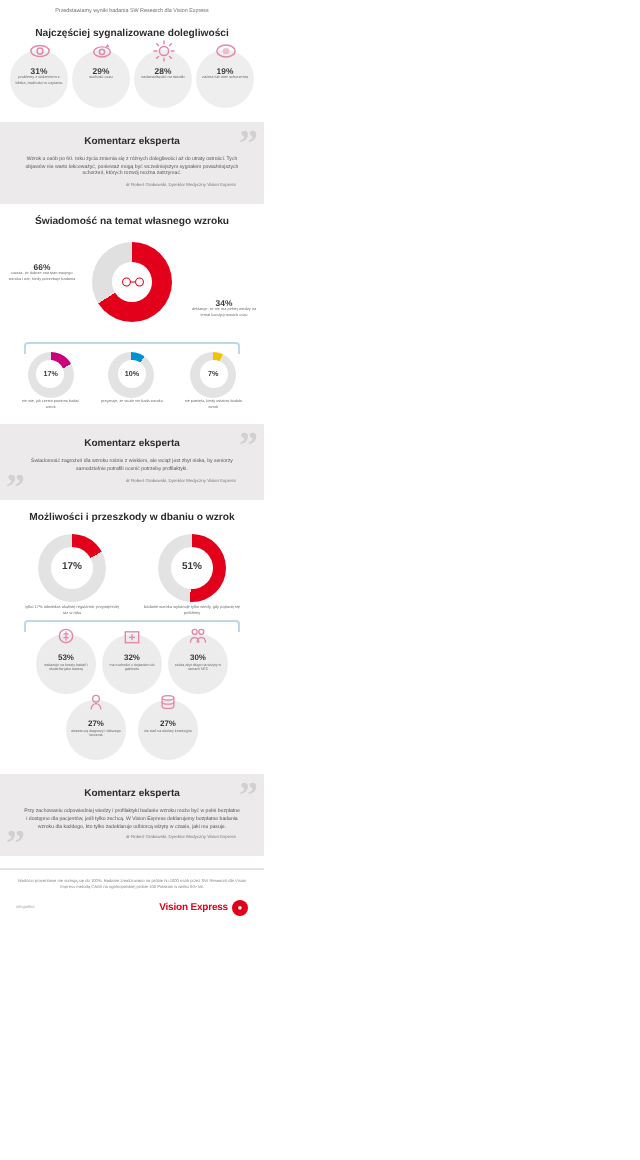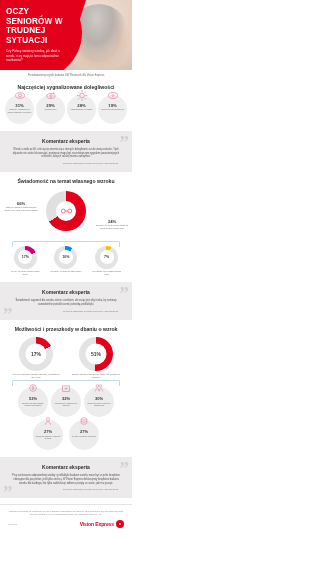--- a/index.html
+++ b/index.html
@@ -172,29 +172,20 @@
     width:8px;height:8px;border-radius:50%;background:#e2001a;
     display:flex;align-items:center;justify-content:center;
   }
   .logo-mark span{color:#fff;font-size:4px;font-weight:bold;line-height:1;}
 </style>
 </head>
 <body>
 
 <div class="page">
 
-  <div class="hero">
-    <div class="hero-photo"></div>
-    <div class="hero-red"></div>
-    <div class="hero-red-circle"></div>
-    <div class="hero-inner">
-      <div class="hero-title">OCZY SENIORÓW W TRUDNEJ SYTUACJI</div>
-      <div class="hero-sub">Czy Polscy seniorzy wiedzą, jak dbać o wzrok, i czy mają to temu odpowiednie możliwości?</div>
-    </div>
-  </div>
 
   <div class="attrib">Przedstawiamy wyniki badania SW Research dla Vision Express</div>
 
   <div class="sec-title">Najczęściej sygnalizowane dolegliwości</div>
 
   <div class="stat-row">
     <div class="stat-cell">
       <svg class="stat-ico" viewBox="0 0 24 24">
         <ellipse cx="12" cy="12" rx="10" ry="6" fill="none" stroke="#E386A8" stroke-width="1.6"></ellipse>
         <circle cx="12" cy="12" r="3.2" fill="none" stroke="#E386A8" stroke-width="1.6"></circle>

